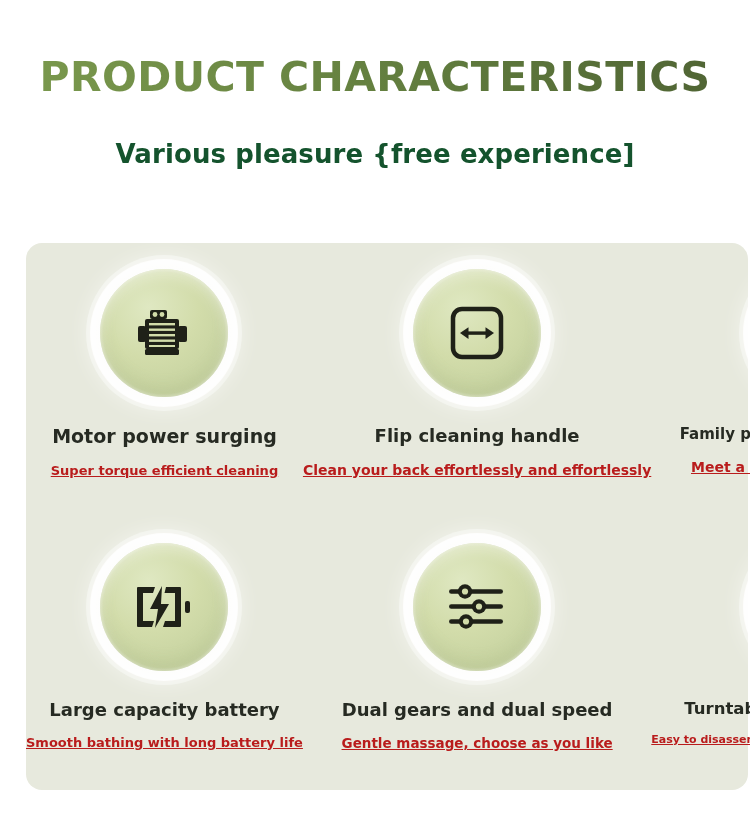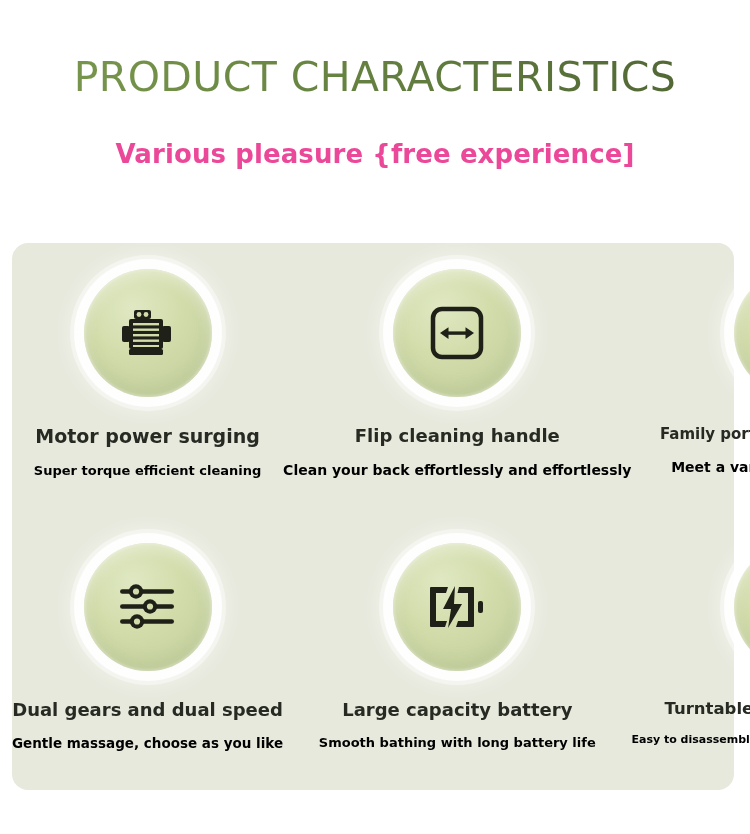--- a/index.html
+++ b/index.html
@@ -22,46 +22,46 @@
   }
 
   
   .header {
     padding-top: 56px;
     text-align: center;
   }
 
   .main-title {
     font-size: 41px;
-    font-weight: 400;
+    font-weight: 700;
     letter-spacing: 0.4px;
     line-height: 1.05;
     margin: 0;
     background: linear-gradient(90deg, #7b9a4e 0%, #6f8c46 28%, #5f7a3d 60%, #4e6233 100%);
     -webkit-background-clip: text;
     background-clip: text;
     color: transparent;
     -webkit-text-fill-color: transparent;
     font-family: "DejaVu Sans", "Liberation Sans", sans-serif;
   }
 
   .sub-title {
     margin: 0;
     padding-top: 40px;
     font-size: 26px;
     font-weight: 700;
-    color: #ec4899;
+    color: #14532d;
     letter-spacing: 0.1px;
     font-family: "DejaVu Sans", "Liberation Sans", sans-serif;
   }
 
   
   .card {
     position: absolute;
-    left: 12px;
+    left: 26px;
     top: 243px;
     width: 722px;
     height: 547px;
     background: #e7e9dd;
     border-radius: 16px;
     box-sizing: border-box;
   }
 
   .grid {
     position: absolute;
@@ -136,25 +136,26 @@
     line-height: 1.2;
     font-family: "DejaVu Sans", "Liberation Sans", sans-serif;
     white-space: nowrap;
   }
 
   .feat-sub {
     margin: 0;
     padding-top: 15px;
     font-size: 13px;
     font-weight: 700;
-    color: #000000;
+    color: #b91c1c;
     text-align: center;
     line-height: 1.2;
     font-family: "DejaVu Sans", "Liberation Sans", sans-serif;
     white-space: nowrap;
+    text-decoration: underline;
   }
 
   
   .f-c3 .feat-title { font-size: 15px; }
   .f-c3 .feat-sub   { font-size: 14px; font-weight: 700; padding-top: 16px; }
 
   .f-c2 .feat-sub   { font-size: 14px; }
   .f-c6 .feat-title { font-size: 16.5px; }
   .f-c6 .feat-sub   { font-size: 11px; }
 
@@ -222,20 +223,39 @@
               <rect x="1" y="30" width="23" height="23" rx="4"></rect>
               <rect x="30" y="30" width="23" height="23" rx="4"></rect>
               <rect x="30.5" y="1.5" width="21" height="21" rx="4" transform="rotate(45 41 12)"></rect>
             </g>
           </svg>
         </div>
         <p class="feat-title">Family portrait four brush heads</p>
         <p class="feat-sub">Meet a variety of bathing needs</p>
       </div>
 
+      <div class="feature f-c5">
+        <div class="bubble">
+          <svg width="58" height="44" viewBox="0 0 58 44">
+            <g class="icon-fill">
+
+              <path d="M20 2 H3 a1 1 0 0 0 -1 1 V41 a1 1 0 0 0 1 1 H17 L19 36 H8 V8 H18 Z"></path>
+
+              <path d="M31 2 H45 a1 1 0 0 1 1 1 V41 a1 1 0 0 1 -1 1 H28 L30 36 H40 V8 H29.5 Z"></path>
+
+              <polygon points="27,1 15,24 23,24 20,43 34,19 26,19"></polygon>
+
+              <rect x="50" y="16" width="5" height="12" rx="2"></rect>
+            </g>
+          </svg>
+        </div>
+        <p class="feat-title">Large capacity battery</p>
+        <p class="feat-sub">Smooth bathing with long battery life</p>
+      </div>
+
       <div class="feature f-c4">
         <div class="bubble">
           <svg width="56" height="46" viewBox="0 0 56 46">
             <g class="icon-fill">
               <rect x="0" y="5.2" width="54" height="4.6" rx="2.3"></rect>
               <rect x="0" y="20.2" width="54" height="4.6" rx="2.3"></rect>
               <rect x="0" y="35.2" width="54" height="4.6" rx="2.3"></rect>
             </g>
             <g>
               <circle cx="16" cy="7.5" r="7.2" class="icon-fill"></circle>
@@ -244,39 +264,20 @@
               <circle cx="30" cy="22.5" r="3.1" fill="#d2dcaa"></circle>
               <circle cx="17" cy="37.5" r="7.2" class="icon-fill"></circle>
               <circle cx="17" cy="37.5" r="3.1" fill="#d2dcaa"></circle>
             </g>
           </svg>
         </div>
         <p class="feat-title">Dual gears and dual speed</p>
         <p class="feat-sub">Gentle massage, choose as you like</p>
       </div>
 
-      <div class="feature f-c5">
-        <div class="bubble">
-          <svg width="58" height="44" viewBox="0 0 58 44">
-            <g class="icon-fill">
-
-              <path d="M20 2 H3 a1 1 0 0 0 -1 1 V41 a1 1 0 0 0 1 1 H17 L19 36 H8 V8 H18 Z"></path>
-
-              <path d="M31 2 H45 a1 1 0 0 1 1 1 V41 a1 1 0 0 1 -1 1 H28 L30 36 H40 V8 H29.5 Z"></path>
-
-              <polygon points="27,1 15,24 23,24 20,43 34,19 26,19"></polygon>
-
-              <rect x="50" y="16" width="5" height="12" rx="2"></rect>
-            </g>
-          </svg>
-        </div>
-        <p class="feat-title">Large capacity battery</p>
-        <p class="feat-sub">Smooth bathing with long battery life</p>
-      </div>
-
       <div class="feature f-c6">
         <div class="bubble">
           <svg width="52" height="52" viewBox="0 0 52 52">
             <g class="icon-stroke" stroke-width="4.2" stroke-linecap="butt">
               <path d="M26 4 A22 22 0 0 1 43 12.6"></path>
               <path d="M45.8 33.6 A22 22 0 0 1 31.5 47.2"></path>
               <path d="M20 47 A22 22 0 0 1 6 30.5"></path>
             </g>
             <g class="icon-fill">
               <polygon points="20.5,2 30,5.5 21.5,12.5"></polygon>

